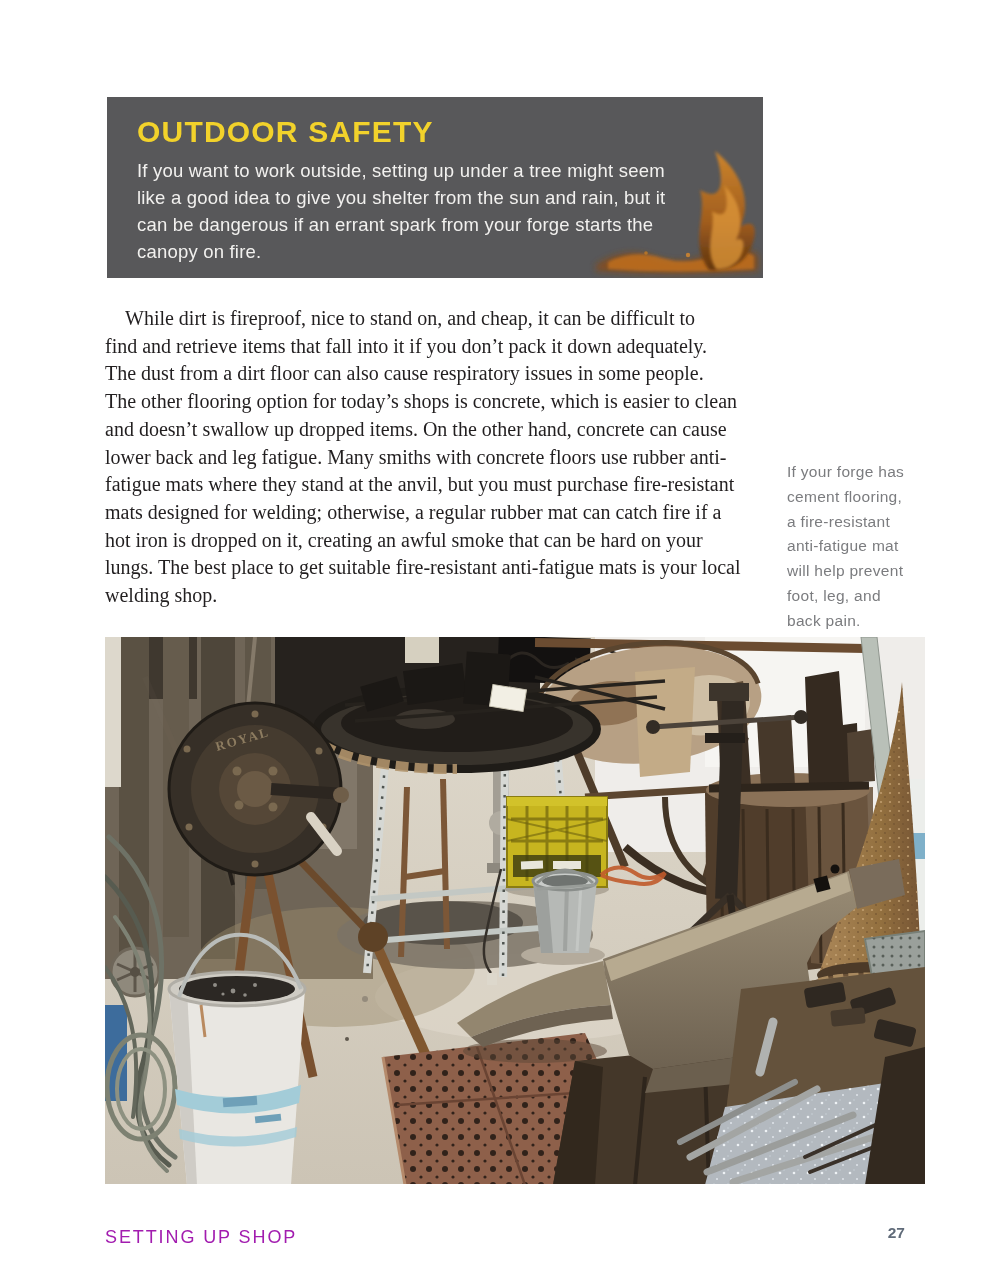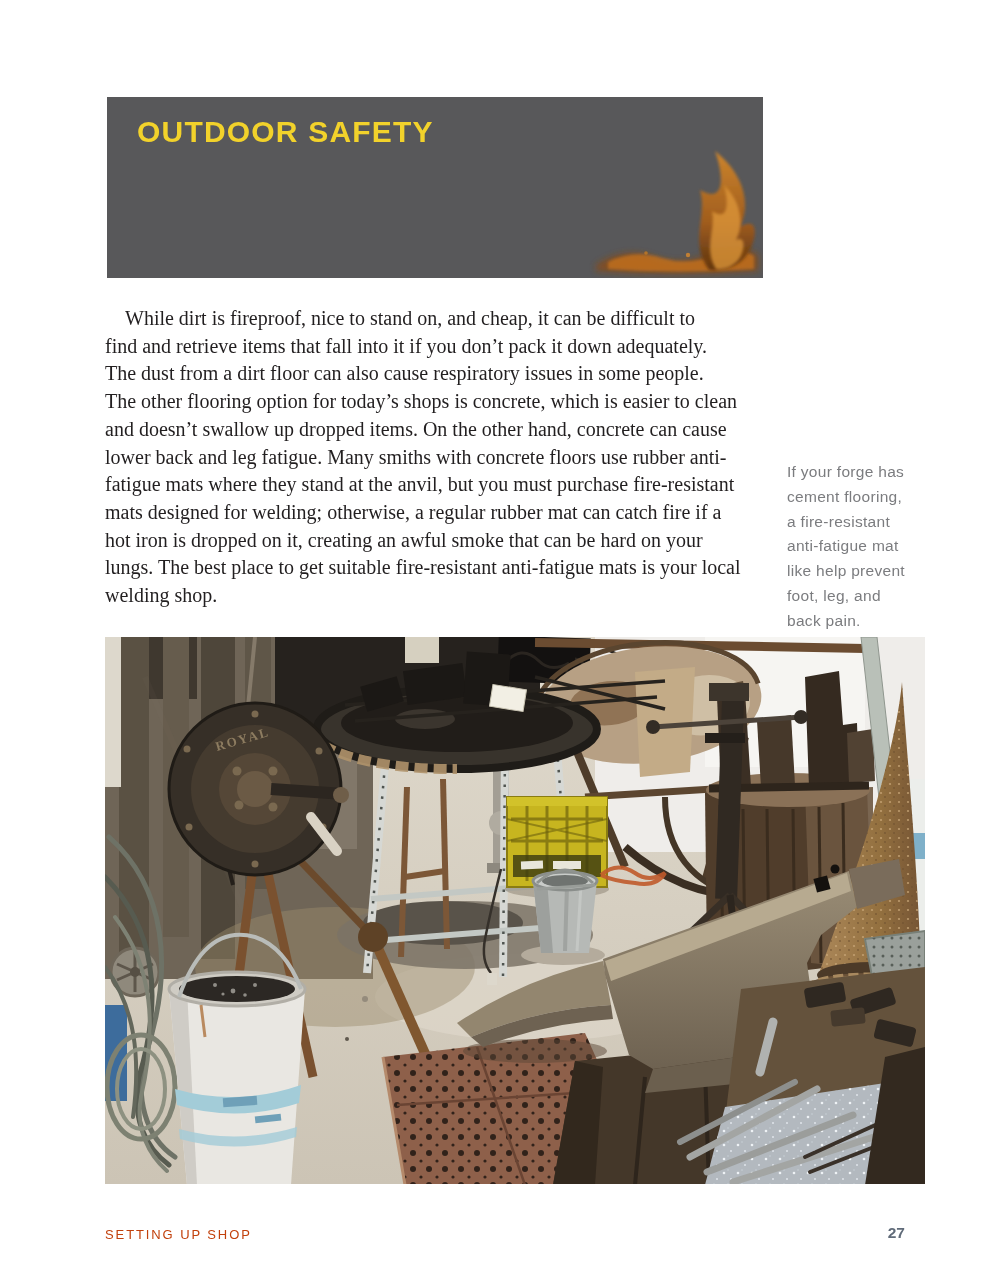--- a/index.html
+++ b/index.html
@@ -14,30 +14,34 @@
 
   .paragraph{position:absolute;left:105px;top:305px;width:700px;font-family:"Liberation Serif",serif;
              font-size:20px;line-height:27.7px;color:#221f20;white-space:pre-line;text-indent:20px;}
 
   .side-note{position:absolute;left:787px;top:460px;width:160px;font-size:15.5px;line-height:24.8px;
              letter-spacing:.3px;color:#7b7c7f;white-space:pre-line;}
 
   .photo{position:absolute;left:105px;top:637px;width:820px;height:547px;}
   .photo svg{display:block;}
 
-  .footer-section{position:absolute;left:105px;top:1227px;font-size:13px;letter-spacing:1.9px;color:#c2410c;}
+  .footer-section{position:absolute;left:105px;top:1227px;font-size:18px;letter-spacing:1.9px;color:#a21caf;}
   .footer-page{position:absolute;left:105px;top:1224px;width:800px;text-align:right;font-size:15.5px;color:#606b79;font-weight:bold;}
 </style>
 </head>
 <body>
 
 <div class="page">
 
   <div class="safety-box">
     <div class="safety-title">OUTDOOR SAFETY</div>
+    <div class="safety-body">If you want to work outside, setting up under a tree might seem
+like a good idea to give you shelter from the sun and rain, but it
+can be dangerous if an errant spark from your forge starts the
+canopy on fire.</div>
     <div class="flame-wrap">
       <svg width="175" height="135" viewBox="0 0 175 135">
         <defs>
           <linearGradient id="gfl" x1="0" y1="0" x2="0" y2="1">
             <stop offset="0" stop-color="#d98a28"></stop>
               <stop offset="0.6" stop-color="#a85d16"></stop>
               <stop offset="1" stop-color="#59300d"></stop>
           </linearGradient>
           <filter id="fb1" x="-30%" y="-30%" width="160%" height="160%">
               <feGaussianBlur stdDeviation="1.6"></feGaussianBlur>
@@ -65,21 +69,21 @@
 fatigue mats where they stand at the anvil, but you must purchase fire-resistant
 mats designed for welding; otherwise, a regular rubber mat can catch fire if a
 hot iron is dropped on it, creating an awful smoke that can be hard on your
 lungs. The best place to get suitable fire-resistant anti-fatigue mats is your local
 welding shop.</div>
 
   <div class="side-note">If your forge has
 cement flooring,
 a fire-resistant
 anti-fatigue mat
-like help prevent
+will help prevent
 foot, leg, and
 back pain.</div>
 
   <div class="photo">
     <svg width="820" height="547" viewBox="0 0 820 547">
       <defs>
         <linearGradient id="gfloor" x1="0" y1="0" x2="0" y2="1">
           <stop offset="0" stop-color="#e0dacd"></stop>
             <stop offset="1" stop-color="#ccc4b5"></stop>
         </linearGradient>

